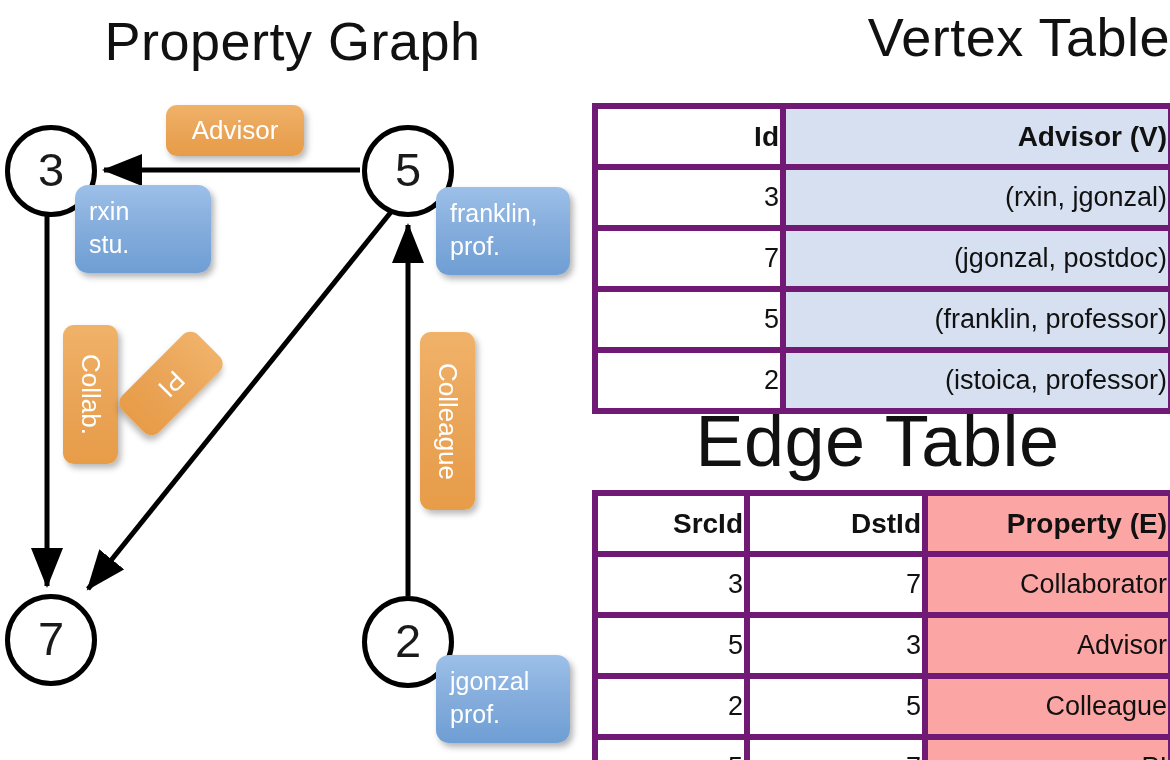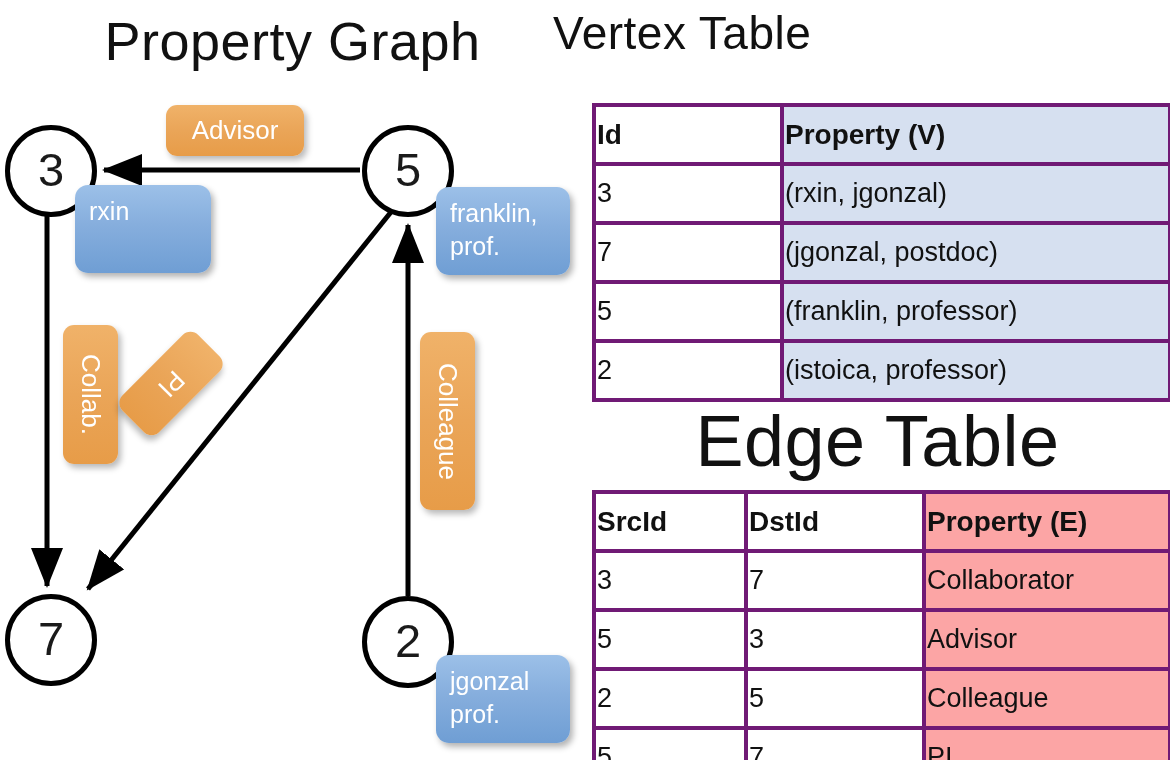--- a/index.html
+++ b/index.html
@@ -15,21 +15,21 @@
   
   .title{
     position:absolute;
     font-family:"Liberation Sans", sans-serif;
     font-weight:300;
     color:#111111;
     white-space:nowrap;
     letter-spacing:0.5px;
   }
   #graph-title{left:0;top:10px;width:585px;text-align:center;font-size:54px;}
-  #vertex-title{left:553px;top:6px;width:585px;text-align:left;font-size:46px;}
+  #vertex-title{left:585px;top:6px;width:585px;text-align:right;font-size:54px;}
   #edge-title{left:585px;top:400px;width:585px;text-align:center;font-size:72px;}
 
   
   #graph-panel{position:absolute;left:0;top:0;width:585px;height:760px;}
   #graph-svg{position:absolute;left:0;top:0;width:585px;height:760px;}
 
   .node-circle{
     position:absolute;
     border:5px solid #000;
     border-radius:50%;
@@ -77,22 +77,22 @@
     overflow:hidden;
   }
   .edge-label .txt{white-space:nowrap;display:block;}
   .vert .txt{transform:rotate(90deg);}
   #lbl-pi{transform:rotate(45deg);}
   #lbl-pi .txt{transform:rotate(90deg);}
 
   
   .tbl{position:absolute;border-collapse:collapse;table-layout:fixed;}
   .tbl td,.tbl th{
-    border:4px solid #701a75;
-    text-align:left;
+    border:6px solid #701a75;
+    text-align:right;
     color:#111111;
     font-weight:300;
     font-size:27px;
     padding:1px;
     height:53px;
     vertical-align:middle;
     font-family:"Liberation Sans", sans-serif;
   }
   .tbl th{font-weight:bold;font-size:28px;}
   .shade-blue{background:#d6e0f0;}
@@ -135,20 +135,21 @@
     </div>
     <div class="node-circle" style="left:5px;top:594px;width:92px;height:92px;">
       <span>7</span>
     </div>
     <div class="node-circle" style="left:362px;top:596px;width:92px;height:92px;">
       <span>2</span>
     </div>
 
     <div class="prop-box" style="left:63px;top:185px;width:136px;height:88px;">
       <span class="ln">rxin</span>
+      <span class="ln">stu.</span>
     </div>
     <div class="prop-box" style="left:424px;top:187px;width:134px;height:88px;">
       <span class="ln">franklin,</span>
       <span class="ln">prof.</span>
     </div>
     <div class="prop-box" style="left:424px;top:655px;width:134px;height:88px;">
       <span class="ln">jgonzal</span>
       <span class="ln">prof.</span>
     </div>
 
@@ -172,21 +173,21 @@
   <div class="title" id="vertex-title">Vertex Table</div>
 
   <table class="tbl" id="vertex-table">
     <colgroup>
         <col style="width:188px">
         <col style="width:388px">
       </colgroup>
     <thead>
       <tr>
         <th class="plain">Id</th>
-        <th class="shade-blue">Property (V)</th>
+        <th class="shade-blue">Advisor (V)</th>
       </tr>
     </thead>
     <tbody>
       <tr>
         <td class="plain">3</td>
         <td class="shade-blue">(rxin, jgonzal)</td>
       </tr>
       <tr>
         <td class="plain">7</td>
         <td class="shade-blue">(jgonzal, postdoc)</td>

